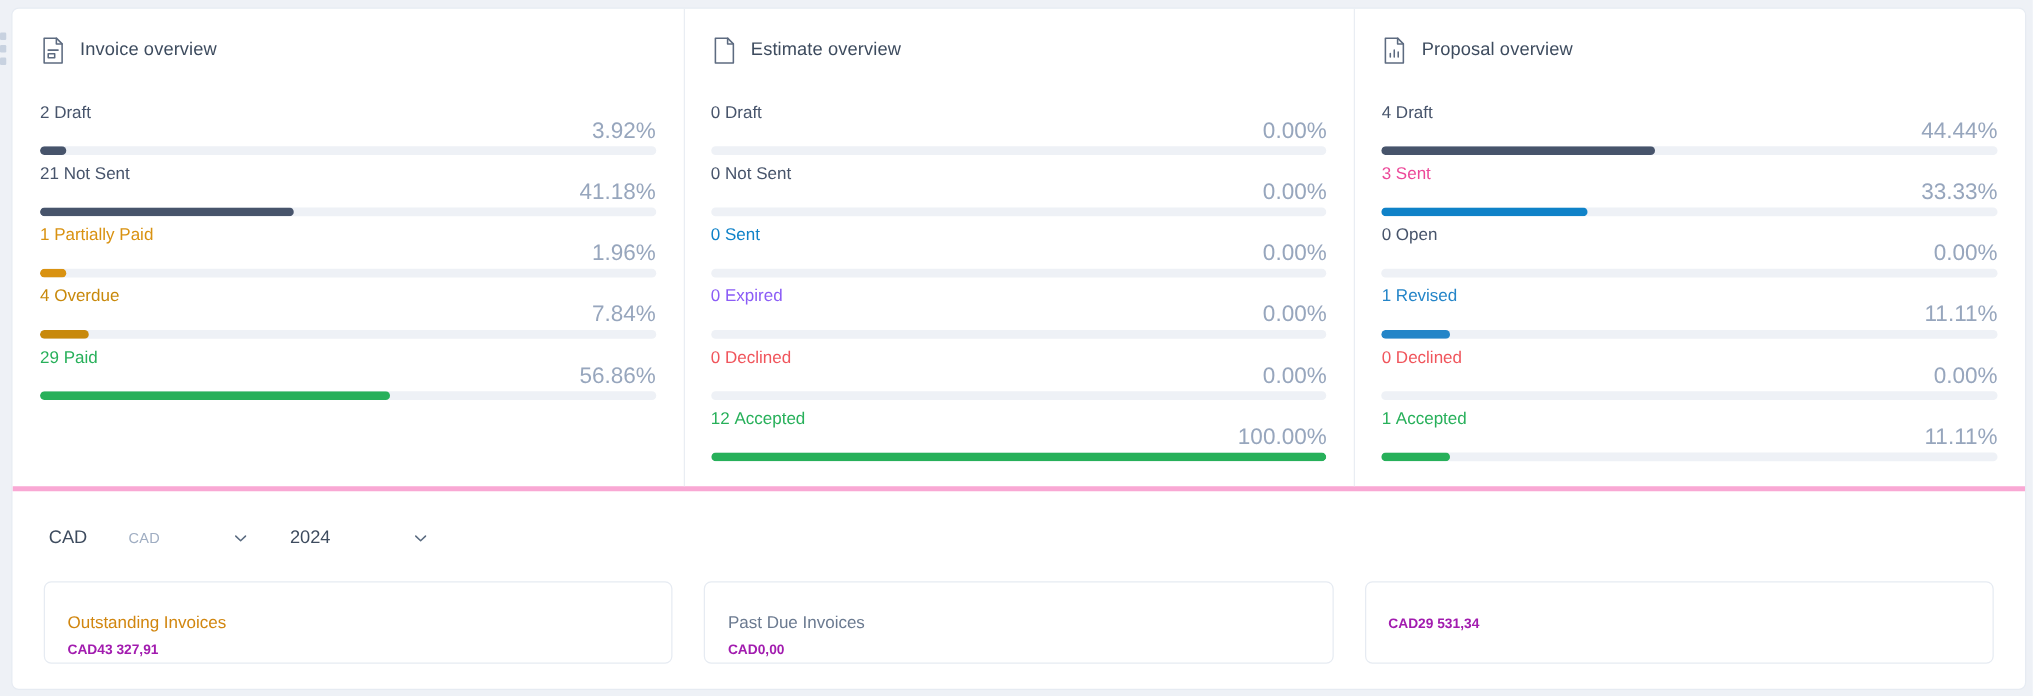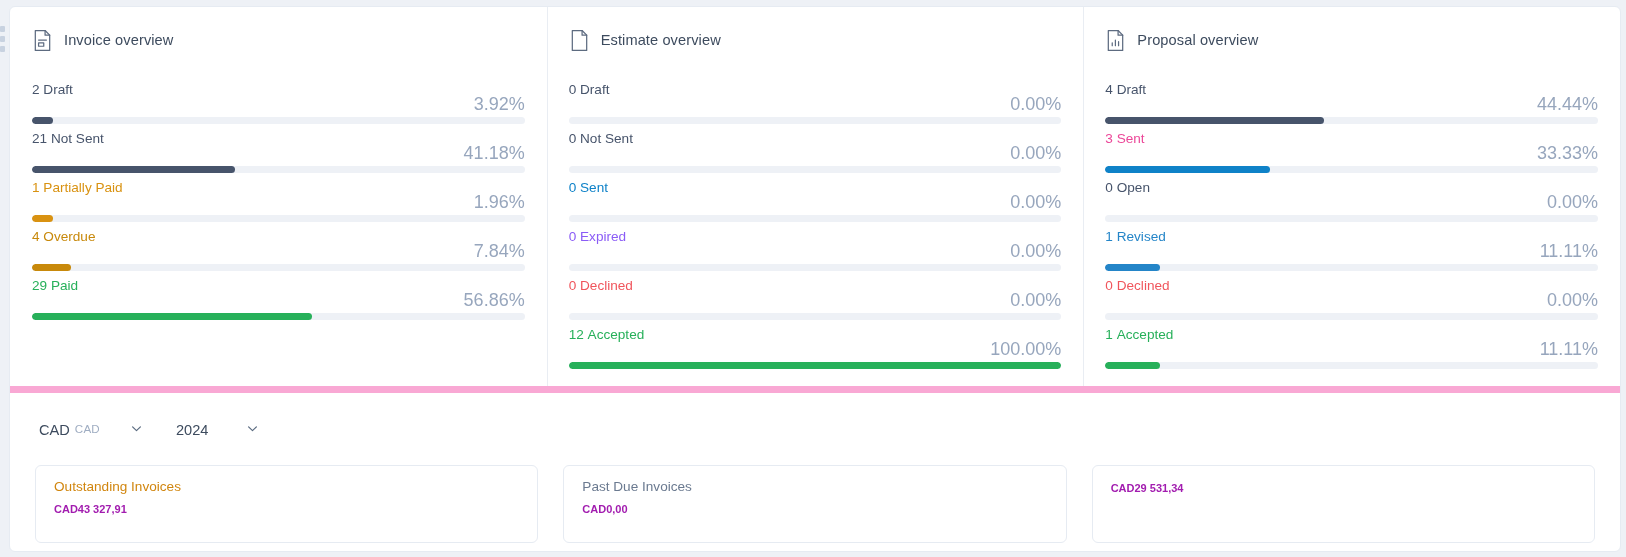--- a/index.html
+++ b/index.html
@@ -49,21 +49,21 @@
     background: #ffffff;
     border: 1px solid #e6ebf2;
     border-radius: 6px;
     overflow: hidden;
   }
 
   
   .overview-row {
     display: flex;
     height: 386px;
-    border-bottom: 7px solid #f9a8d4;
+    border-bottom: 4px solid #f9a8d4;
   }
   .ov-col {
     position: relative;
     flex: 1 1 0;
     padding: 18px 22px 0 22px;
   }
   .ov-col + .ov-col::before {
     content: "";
     position: absolute;
     left: 0; top: 0;
@@ -126,23 +126,24 @@
   }
   .filters {
     display: flex;
     align-items: center;
     height: 30px;
     margin-bottom: 20px;
     padding-left: 7px;
   }
   .sel {
     display: flex;
-    align-items: flex-start;
+    align-items: center;
     cursor: pointer;
     user-select: none;
+    gap: 28px;
   }
   .sel-cur {
     font-size: 14.6px;
     color: #3d4b5e;
   }
   .sel-sub {
     font-size: 11.6px;
     color: #9fadc2;
     margin-left: 5px;
     letter-spacing: .2px;
@@ -158,24 +159,24 @@
   .sel.year .chev { margin-left: 38px; }
 
   .tiles {
     display: flex;
     gap: 25px;
     padding-left: 3px;
     padding-right: 3px;
   }
   .tile {
     flex: 1 1 0;
-    height: 78px;
+    height: 66px;
     border: 1px solid #e6ebf2;
     border-radius: 6px;
-    padding: 11px 18px 0 18px;
+    padding: 22px 18px 0 18px;
   }
   .tile-title {
     font-size: 13.6px;
     line-height: 19px;
     margin-bottom: 2px;
   }
   .tile-value {
     font-size: 11px;
     line-height: 22px;
     font-weight: bold;

